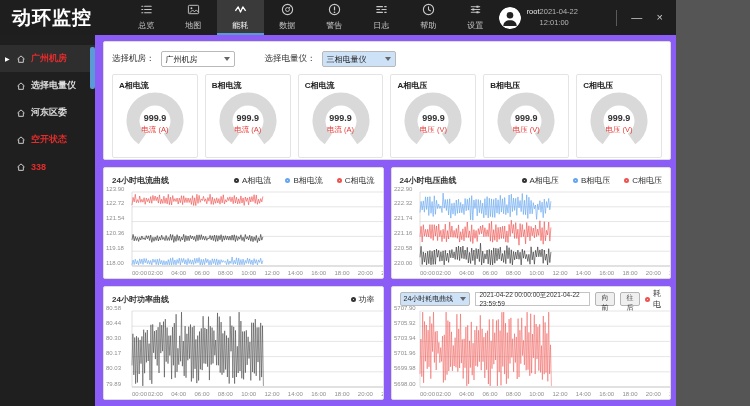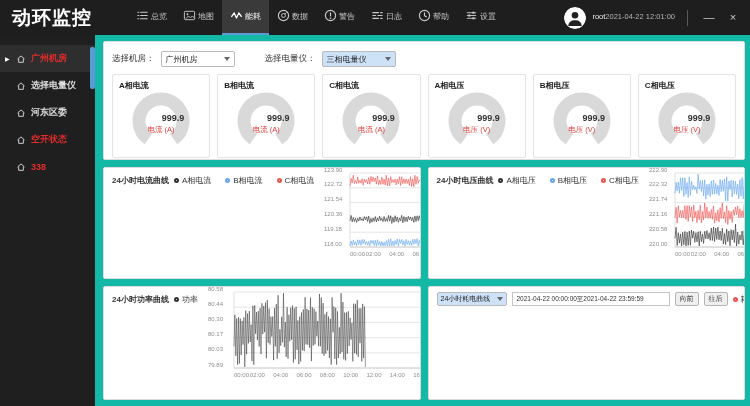--- a/index.html
+++ b/index.html
@@ -1,23 +1,23 @@
 <!DOCTYPE html>
 <html><head>
 <meta charset="utf-8">
 <style>
   html,body{margin:0;padding:0;background:#555;}
   *{box-sizing:border-box;font-family:"Liberation Sans","DejaVu Sans",sans-serif;}
-  .app{position:relative;width:750px;height:406px;background:#14b8a6;overflow:hidden;}
+  .app{position:relative;width:676px;height:406px;background:#8b5cf6;overflow:hidden;}
 
   
   .topbar{position:absolute;top:0;left:0;right:0;height:35px;background:#1e1e1e;display:flex;align-items:stretch;z-index:5;}
   .app-title{width:128px;display:flex;align-items:center;padding-left:12px;color:#fff;font-size:19px;font-weight:bold;letter-spacing:1px;}
   .topnav{display:flex;align-items:stretch;}
-  .nav-item{width:47px;display:flex;flex-direction:row;align-items:center;justify-content:center;gap:2px;color:#c9c9c9;font-size:8px;cursor:pointer;position:relative;border-bottom:2px solid transparent;}
+  .nav-item{width:47px;display:flex;flex-direction:column;align-items:center;justify-content:center;gap:2px;color:#c9c9c9;font-size:8px;cursor:pointer;position:relative;border-bottom:2px solid transparent;}
   .nav-item svg{width:13px;height:13px;}
   .nav-item.active{background:#3a3a3a;color:#fff;border-bottom:2px solid #5b9bd5;}
   .topbar-right{margin-left:auto;display:flex;align-items:center;padding-right:8px;gap:6px;}
   .avatar{width:22px;height:22px;border-radius:50%;overflow:hidden;flex:none;}
   .user-meta{display:flex;flex-direction:row;line-height:1.45;}
   .user-name{font-size:7.5px;color:#eee;}
   .user-time{font-size:7.5px;color:#b5b5b5;}
   .tb-divider{width:1px;height:16px;background:#5a5a5a;margin:0 6px;}
   .win-btn{background:none;border:none;color:#ccc;font-size:11px;width:18px;height:22px;cursor:pointer;padding:0;line-height:1;}
 
@@ -40,25 +40,25 @@
   .filters .lab{font-weight:normal;}
   .select{height:16px;min-width:74px;border:1px solid #b9b9b9;background:#fff;display:flex;align-items:center;justify-content:space-between;padding:0 4px;font-size:8px;color:#222;cursor:pointer;border-radius:2px;}
   .select.hl{background:#cde1f7;}
   .caret{width:0;height:0;border-left:3px solid transparent;border-right:3px solid transparent;border-top:4px solid #666;margin-left:6px;}
 
   .gauges{display:flex;gap:7px;margin-top:4px;}
   .gauge-card{flex:1;border:1px solid #e4e4e4;border-radius:2px;height:84px;padding:5px 6px;position:relative;}
   .gauge-title{font-size:8px;font-weight:bold;color:#222;}
   .gauge-wrap{position:relative;width:58px;height:58px;margin:1px auto 0;}
   .gauge-wrap svg{position:absolute;inset:0;}
-  .gauge-value{position:absolute;top:21px;left:12px;width:100%;text-align:center;font-size:9px;font-weight:bold;color:#333;}
+  .gauge-value{position:absolute;top:21px;left:0;width:100%;text-align:center;font-size:9px;font-weight:bold;color:#333;}
   .gauge-unit{position:absolute;top:33px;left:0;width:100%;text-align:center;font-size:7.5px;color:#e53935;}
 
   .charts{display:grid;grid-template-columns:1fr 1fr;grid-template-rows:112px 114px;gap:7px;}
-  .chart-panel{display:flex;flex-direction:row;overflow:hidden;}
+  .chart-panel{display:flex;flex-direction:column;overflow:hidden;}
   .chart-header{display:flex;align-items:center;gap:5px;padding:5px 8px 0 8px;height:19px;flex:none;}
   .chart-title{font-size:8px;font-weight:bold;color:#333;}
   .legend{margin-left:auto;display:flex;gap:14px;align-items:center;}
   .legend-item{display:flex;align-items:center;gap:3px;font-size:8px;color:#333;cursor:pointer;}
   .legend-dot{width:5px;height:5px;border-radius:50%;border:2px solid currentColor;background:#fff;flex:none;}
   .legend-item .lg-label{color:#333;}
   .chart-body{flex:1;position:relative;}
   .chart-body svg{position:absolute;inset:0;}
 
   .mini-select{height:14px;min-width:70px;border:1px solid #b9b9b9;background:#cde1f7;display:flex;align-items:center;justify-content:space-between;padding:0 3px;font-size:7px;color:#222;cursor:pointer;border-radius:2px;}

